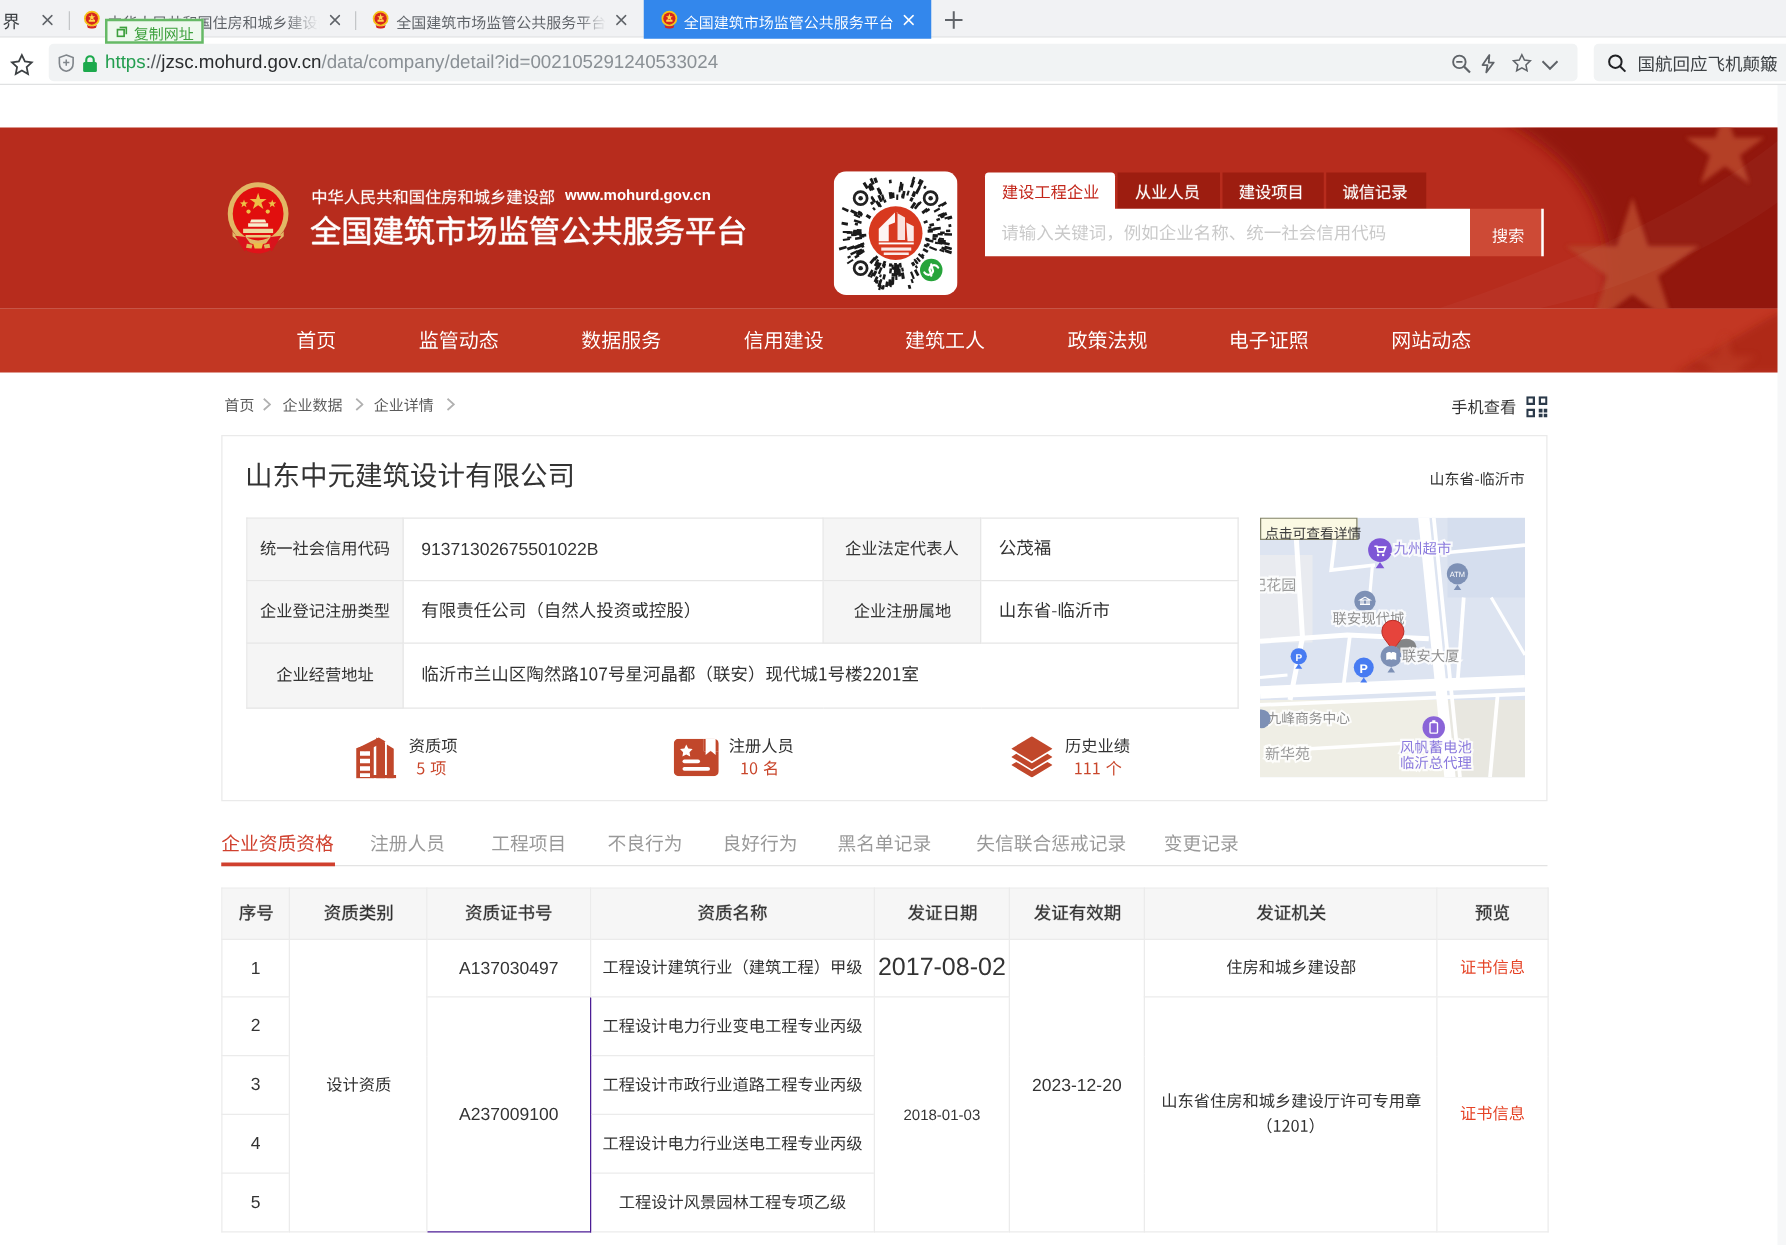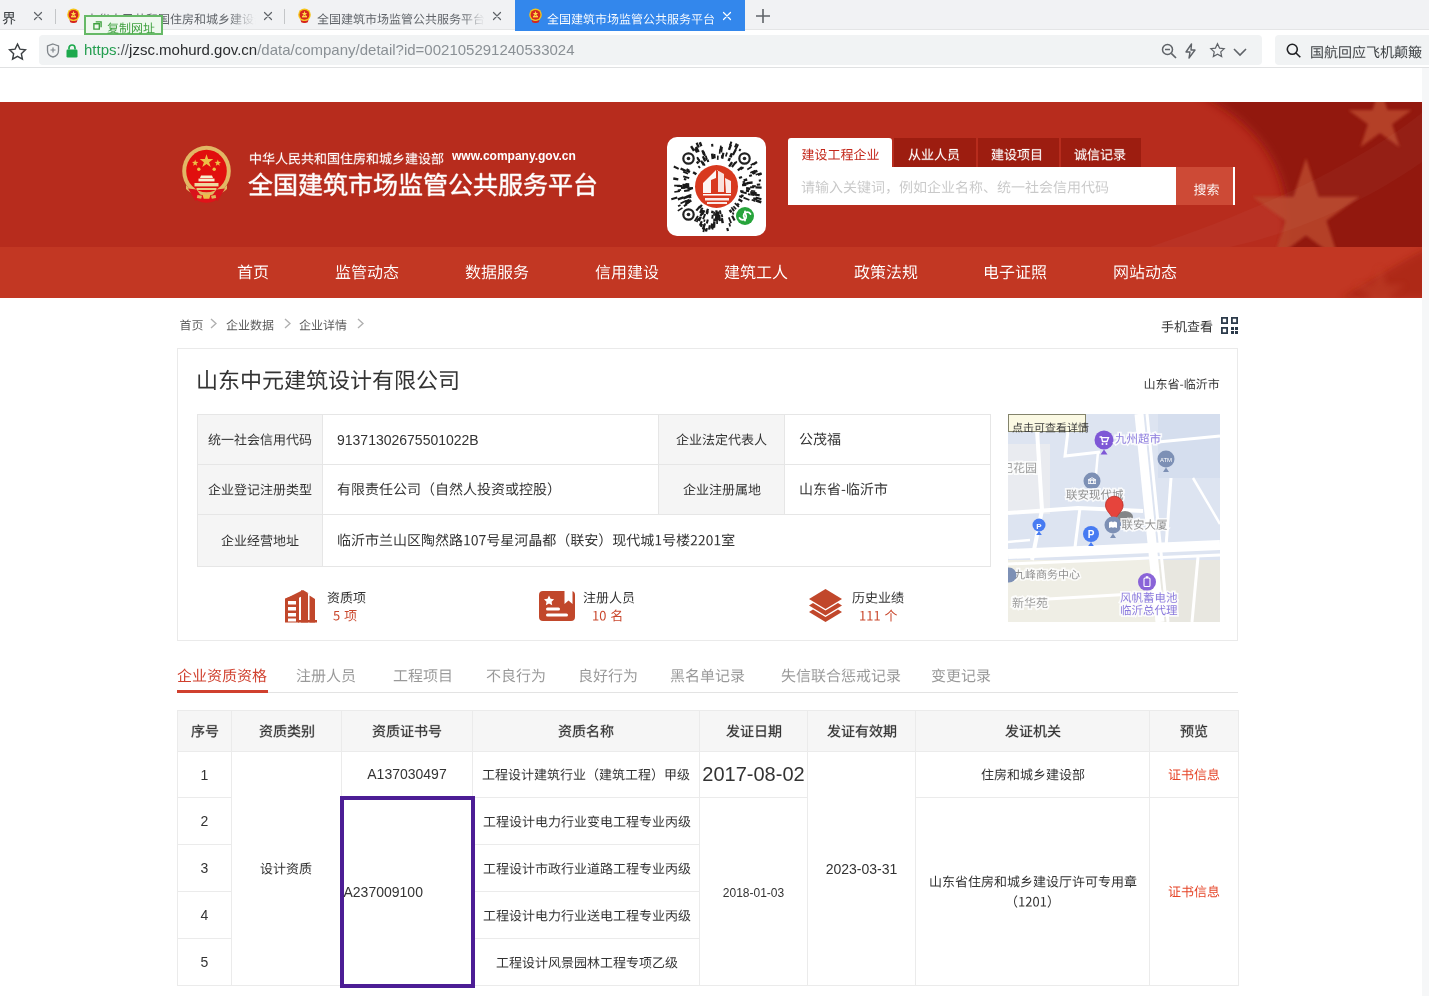--- a/index.html
+++ b/index.html
@@ -206,21 +206,21 @@
         <use href="#g7" x="6000"></use>
         <use href="#g8" x="7000"></use>
         <use href="#g9" x="8000"></use>
         <use href="#g6" x="9000"></use>
         <use href="#g10" x="10000"></use>
         <use href="#g11" x="11000"></use>
         <use href="#g12" x="12000"></use>
         <use href="#g13" x="13000"></use>
         <use href="#g14" x="14000"></use>
       </svg></div>
-    <div class="ab" style="left:452px;top:47px;color:#fff;font-size:12px;font-weight:bold">www.company.gov.cn</div>
+    <div class="ab" style="left:452px;top:47px;color:#fff;font-size:12px;font-weight:bold">www.mohurd.gov.cn</div>
     <div class="ab" style="left:248px;top:70px;color:#fff"><svg class="z b b2" style="width:350.0px;height:25px;" viewBox="0 -880 14000 1000">
         <use href="#g18"></use>
         <use href="#g7" x="1000"></use>
         <use href="#g12" x="2000"></use>
         <use href="#g19" x="3000"></use>
         <use href="#g20" x="4000"></use>
         <use href="#g21" x="5000"></use>
         <use href="#g22" x="6000"></use>
         <use href="#g23" x="7000"></use>
         <use href="#g24" x="8000"></use>
@@ -1099,41 +1099,41 @@
             <use href="#g114" x="8000"></use>
             <use href="#g12" x="9000"></use>
             <use href="#g19" x="10000"></use>
             <use href="#g39" x="11000"></use>
             <use href="#g40" x="12000"></use>
             <use href="#g122" x="13000"></use>
             <use href="#g195" x="14000"></use>
             <use href="#g196" x="15000"></use>
           </svg></td>
         <td style="border:1px solid #ebebeb;text-align:center;vertical-align:middle;"><span style="font-size:20px;color:#333">2017-08-02</span></td>
-        <td rowspan="5" style="border:1px solid #ebebeb;text-align:center;vertical-align:middle;"><span style="font-size:14px;color:#333">2023-03-31</span></td>
+        <td rowspan="5" style="border:1px solid #ebebeb;text-align:center;vertical-align:middle;"><span style="font-size:14px;color:#333">2023-12-20</span></td>
         <td style="border:1px solid #ebebeb;text-align:center;vertical-align:middle;"><svg class="z" style="width:104.0px;height:13px;color:#333;" viewBox="0 -880 8000 1000">
             <use href="#g8"></use>
             <use href="#g9" x="1000"></use>
             <use href="#g6" x="2000"></use>
             <use href="#g10" x="3000"></use>
             <use href="#g11" x="4000"></use>
             <use href="#g12" x="5000"></use>
             <use href="#g13" x="6000"></use>
             <use href="#g14" x="7000"></use>
           </svg></td>
         <td style="border:1px solid #ebebeb;text-align:center;vertical-align:middle;"><svg class="z" style="width:52.0px;height:13px;color:#e54326;" viewBox="0 -880 4000 1000">
             <use href="#g84"></use>
             <use href="#g188" x="1000"></use>
             <use href="#g48" x="2000"></use>
             <use href="#g197" x="3000"></use>
           </svg></td>
       </tr>
       <tr style="height:47px">
         <td style="border:1px solid #ebebeb;text-align:center;vertical-align:middle;"><span style="font-size:14px;color:#333">2</span></td>
-        <td rowspan="4" style="border:4px solid #4c1d95;text-align:left;vertical-align:middle;"><span style="font-size:14px;color:#333">A237009100</span></td>
+        <td rowspan="4" style="border:1px solid #4c1d95;text-align:center;vertical-align:middle;"><span style="font-size:14px;color:#333">A237009100</span></td>
         <td style="border:1px solid #ebebeb;text-align:center;vertical-align:middle;"><svg class="z" style="width:208.0px;height:13px;color:#333;" viewBox="0 -880 16000 1000">
             <use href="#g39"></use>
             <use href="#g40" x="1000"></use>
             <use href="#g13" x="2000"></use>
             <use href="#g95" x="3000"></use>
             <use href="#g82" x="4000"></use>
             <use href="#g202" x="5000"></use>
             <use href="#g175" x="6000"></use>
             <use href="#g42" x="7000"></use>
             <use href="#g184" x="8000"></use>

